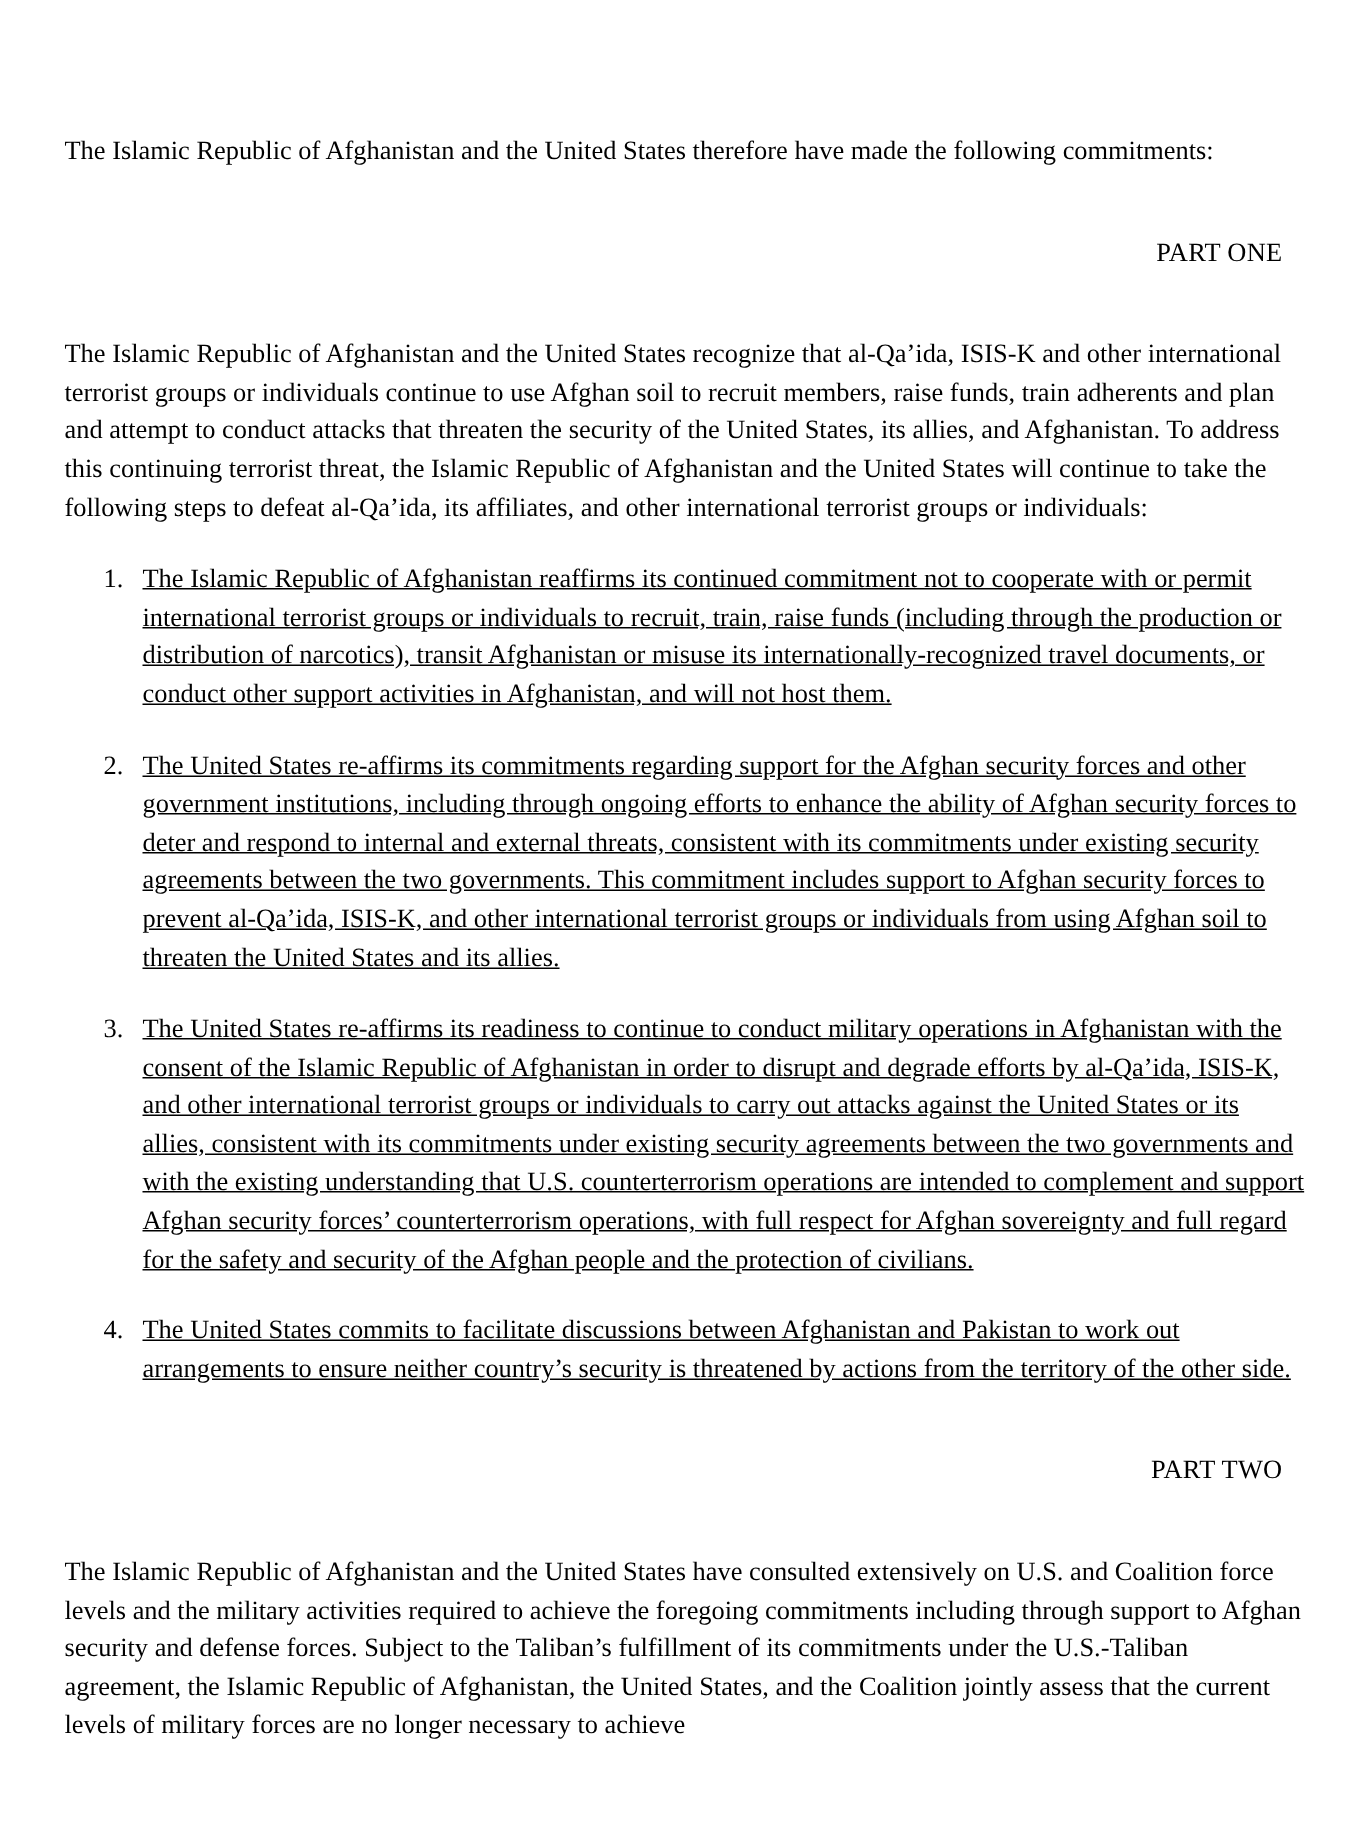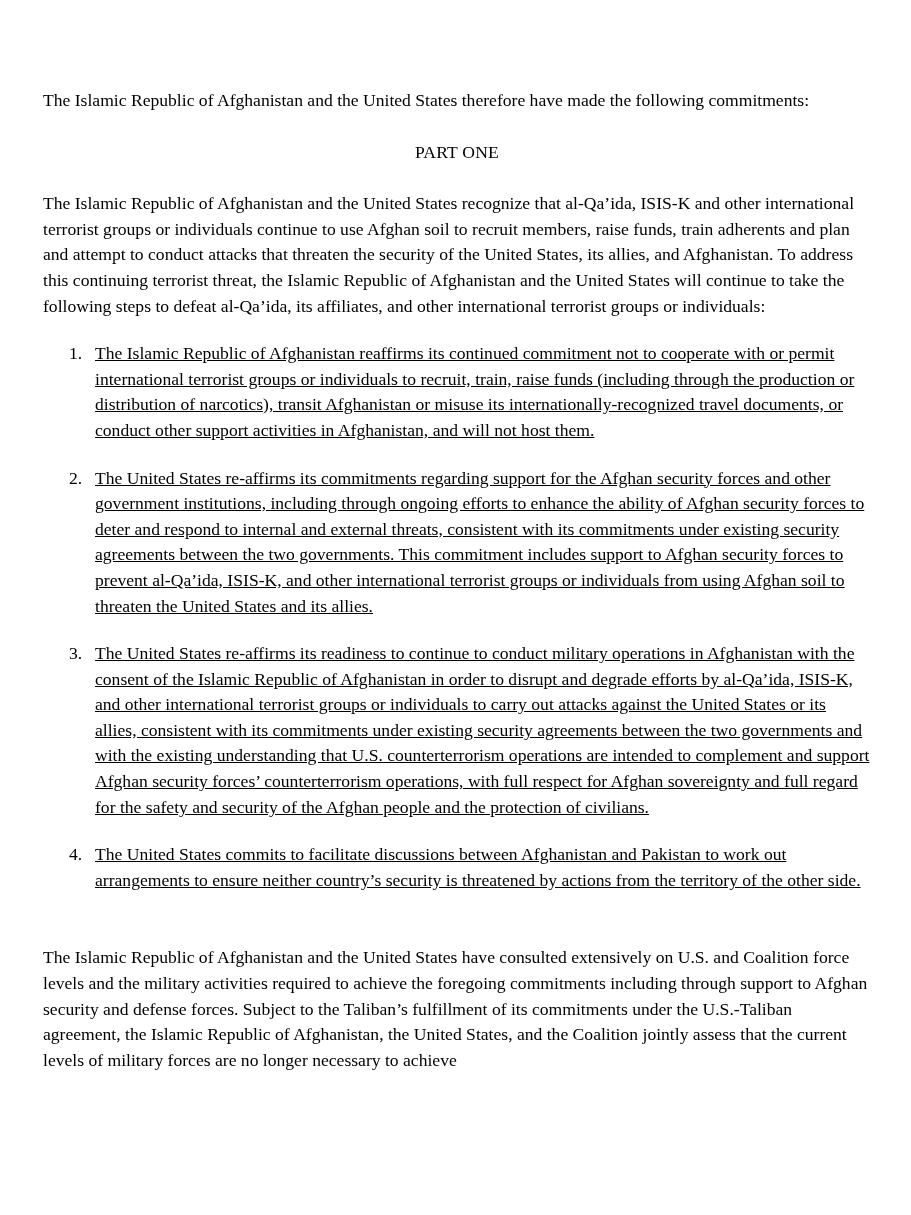--- a/index.html
+++ b/index.html
@@ -32,25 +32,25 @@
   p.para {
     margin: 0 0 0 0;
     font-size: 17.6px;
     line-height: 25.6px;
     text-align: left;
     letter-spacing: 0.0px;
   }
   .spacer-lg { height: 26px; }
   .spacer-md { height: 22px; }
   h2.part-heading {
-    margin: 0;
+    margin: 16px;
     font-size: 17.6px;
     line-height: 25.6px;
     font-weight: normal;
-    text-align: center;
+    text-align: right;
     letter-spacing: 0.2px;
   }
   ol.numbered {
     margin: 0;
     padding: 0;
     list-style: none;
   }
   ol.numbered li {
     position: relative;
     padding-left: 52px;
@@ -103,19 +103,20 @@
         <span class="txt">The United States re-affirms its readiness to continue to conduct military operations in Afghanistan with the consent of the Islamic Republic of Afghanistan in order to disrupt and degrade efforts by al-Qa’ida, ISIS-K, and other international terrorist groups or individuals to carry out attacks against the United States or its allies, consistent with its commitments under existing security agreements between the two governments  and with the existing understanding that U.S. counterterrorism operations are intended to complement and support Afghan security forces’ counterterrorism operations, with full respect for Afghan sovereignty and full regard for the safety and security of the Afghan people and the protection of civilians.</span>
       </li>
       <li>
         <span class="num">4.</span>
         <span class="txt">The United States commits to facilitate discussions between Afghanistan and Pakistan to work out arrangements to ensure neither country’s security is threatened by actions from the territory of the other side.</span>
       </li>
     </ol>
 
     <div class="spacer-lg"></div>
 
+    <h2 class="part-heading">PART TWO</h2>
 
     <div class="spacer-lg"></div>
 
     <p class="para">The Islamic Republic of Afghanistan and the United States have consulted extensively on U.S. and Coalition force levels and the military activities required to achieve the foregoing commitments including through support to Afghan security and defense forces.  Subject to the Taliban’s fulfillment of its commitments under the U.S.-Taliban agreement, the Islamic Republic of Afghanistan, the United States, and the Coalition jointly assess that the current levels of military forces are no longer necessary to achieve</p>
 
   </div>
 </div>
 
 </body></html>

